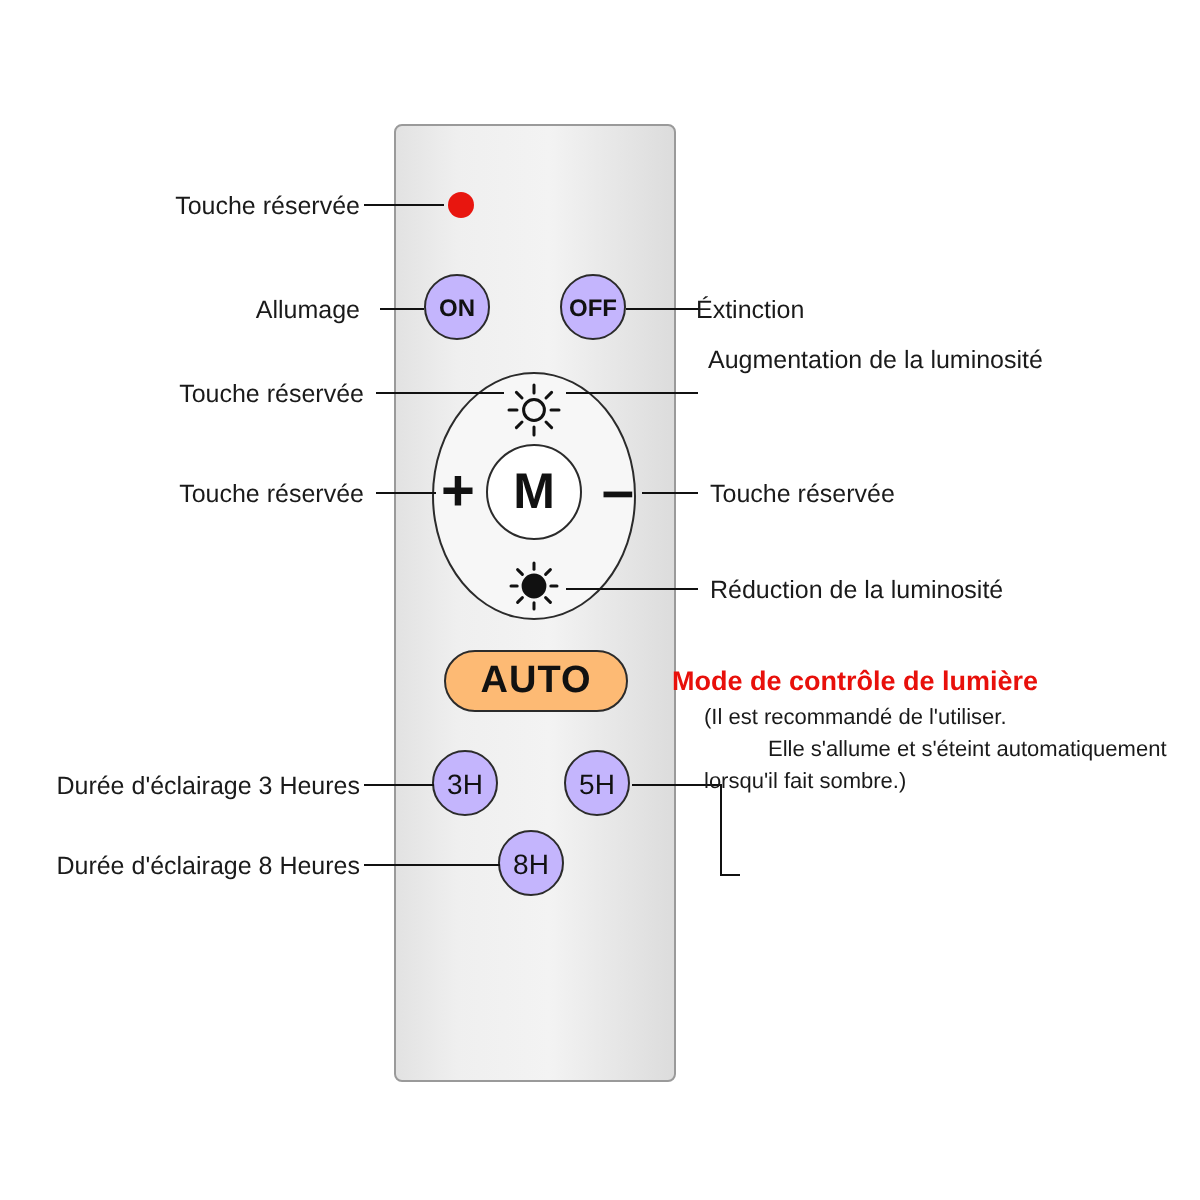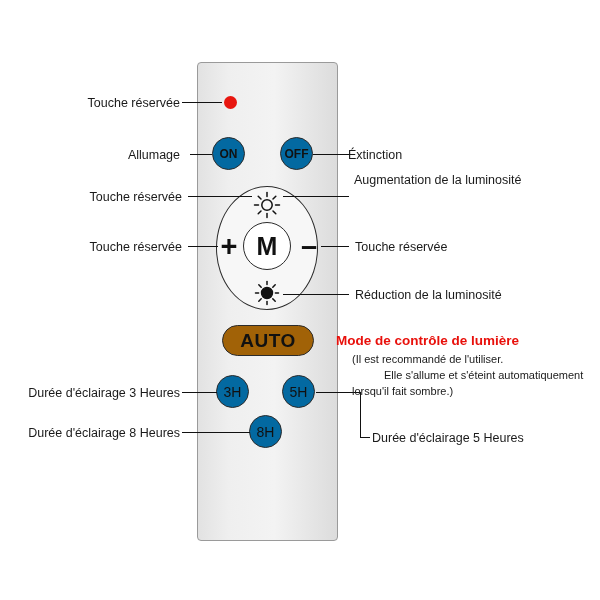--- a/index.html
+++ b/index.html
@@ -24,21 +24,21 @@
     width: 139px;
     height: 477px;
     background: linear-gradient(to right, #e2e2e2 0%, #efefef 22%, #f3f3f3 55%, #dcdcdc 100%);
     border: 1.5px solid #9a9a9a;
     border-radius: 4px;
   }
 
   
   .btn {
     position: absolute;
-    background: #0369a1;
+    background: #c4b5fd;
     border: 1.5px solid #2b2b2b;
     border-radius: 50%;
     display: flex;
     align-items: center;
     justify-content: center;
     color: #111;
     box-sizing: border-box;
   }
   .btn-small {
     width: 33px;
@@ -136,21 +136,21 @@
 
   
   .auto-btn {
     position: absolute;
     left: 222px;
     top: 325px;
     width: 92px;
     height: 31px;
     border: 1.5px solid #2b2b2b;
     border-radius: 16px;
-    background: #a16207;
+    background: #fdba74;
     display: flex;
     align-items: center;
     justify-content: center;
     font-size: 19px;
     font-weight: bold;
     letter-spacing: 0.5px;
     color: #111;
     box-sizing: border-box;
   }
 
@@ -299,15 +299,14 @@
   <div class="label label-red" style="left:336px; top:332px;">Mode de contrôle de lumière</div>
 
   <div class="label-note" style="left:352px; top:352px;">(Il est recommandé de l'utiliser.</div>
   <div class="label-note" style="left:352px; top:368px;padding-left:32px;">Elle s'allume et s'éteint automatiquement</div>
   <div class="label-note" style="left:352px; top:384px;">lorsqu'il fait sombre.)</div>
 
   <div class="label label-right" style="left:8px; top:385px; width:172px;">Durée d'éclairage 3 Heures</div>
 
   <div class="label label-right" style="left:2px; top:425px; width:178px;">Durée d'éclairage 8 Heures</div>
 
-  <div class="label" style="left:372px; top:430px;">Durée d'éclairage 5 Heures</div>
 
 </div>
 
 </body></html>

